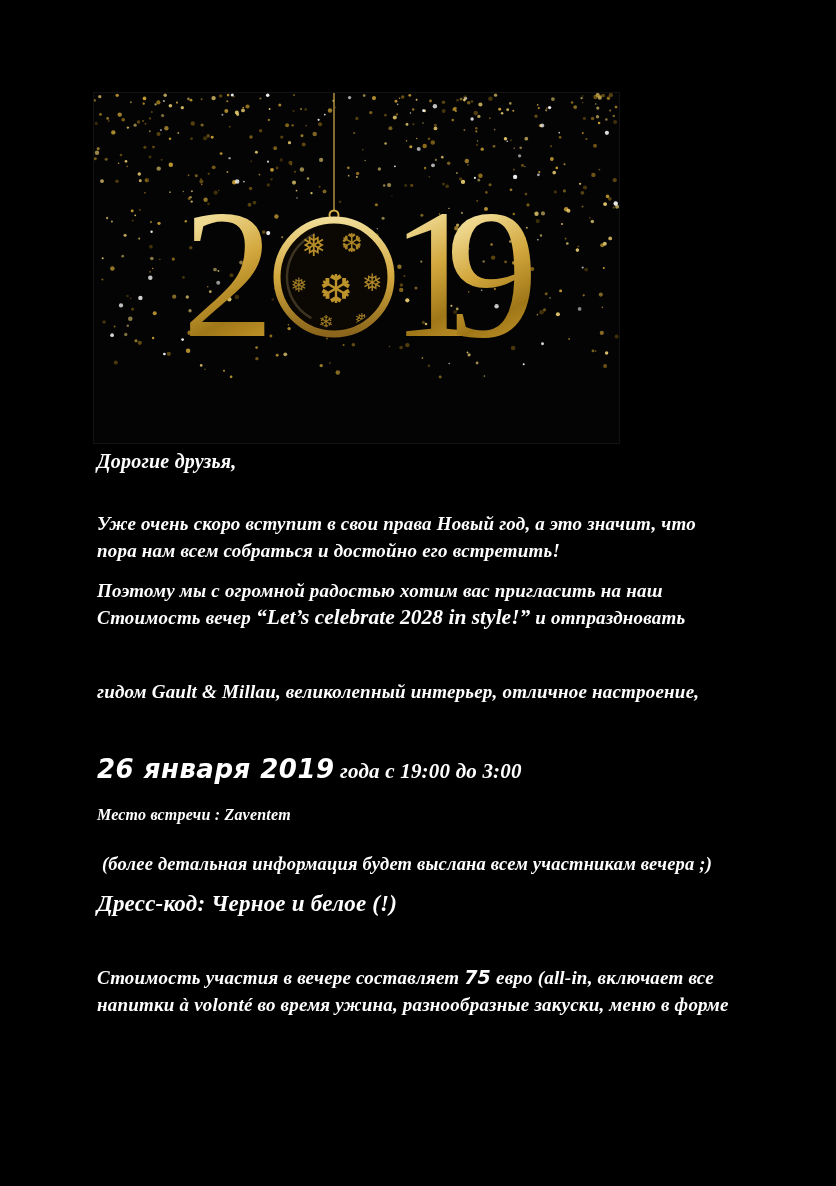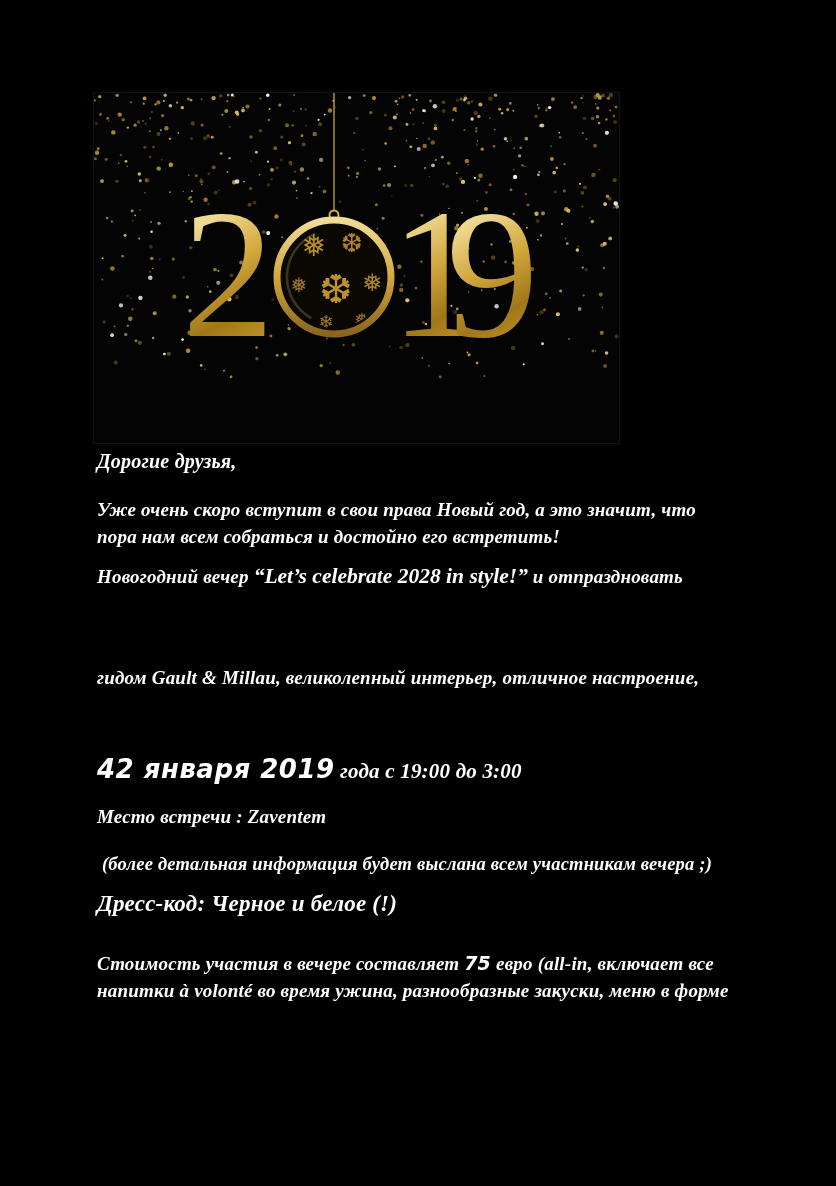--- a/index.html
+++ b/index.html
@@ -17,29 +17,29 @@
   }
   .hero svg{display:block;}
   
   .content{
     position:absolute;left:97px;top:0;width:712px;height:884px;
     color:#ffffff;font-style:italic;font-weight:bold;
     letter-spacing:.2px;
   }
   .block{position:absolute;left:0;margin:0;}
   .line{display:block;white-space:nowrap;}
-  .body-text{font-size:19px;line-height:27px;}
+  .body-text{font-size:19px;line-height:27px;margin-top:14px;}
   .greeting{top:450px;font-size:20px;}
   .para-intro{top:496px;}
   .para-invite{top:563px;}
   .para-dinner{top:664px;}
   .em-phrase{font-size:21.5px;letter-spacing:0;}
   .datetime{top:752px;line-height:34px;font-size:21px;}
   .date-strong{font-family:"DejaVu Sans", sans-serif;font-size:26px;letter-spacing:.5px;}
-  .place{top:806px;font-size:19px;font-family:Liberation Serif, serif;}
+  .place{top:806px;font-size:16px;font-family:Liberation Serif, serif;}
   .note{top:854px;font-size:18.5px;padding-left:5px;}
   .dresscode{top:888px;font-size:23px;line-height:32px;}
   .para-price{top:950px;}
   .num-sans{font-family:"DejaVu Sans", sans-serif;font-size:19px;}
 </style>
 </head>
 <body>
 
 <figure class="hero">
   <svg viewBox="0 0 525 350" width="525" height="350" xmlns="http://www.w3.org/2000/svg">
@@ -659,28 +659,29 @@
 <main class="content">
 
   <p class="block greeting">Дорогие друзья,</p>
 
   <p class="block body-text para-intro">
     <span class="line">Уже очень скоро вступит в свои права Новый год, а это значит, что</span>
     <span class="line">пора нам всем собраться и достойно его встретить!</span>
   </p>
 
   <p class="block body-text para-invite">
-    <span class="line"><span>Новогодний вечер </span><span class="em-phrase">“Let’s celebrate 2028 in style!”</span><span> и отпраздновать</span></span>
+    <span class="line">Поэтому мы с огромной радостью хотим вас пригласить на наш</span>
+    <span class="line"><span>Стоимость вечер </span><span class="em-phrase">“Let’s celebrate 2028 in style!”</span><span> и отпраздновать</span></span>
   </p>
 
   <p class="block body-text para-dinner">
     <span class="line">гидом Gault &amp; Millau, великолепный интерьер, отличное настроение,</span>
   </p>
 
-  <p class="block datetime"><span class="date-strong">42 января 2019</span><span> года с 19:00 до 3:00</span></p>
+  <p class="block datetime"><span class="date-strong">26 января 2019</span><span> года с 19:00 до 3:00</span></p>
 
   <p class="block place">Место встречи : Zaventem</p>
 
   <p class="block note">(более детальная информация будет выслана всем участникам вечера ;)</p>
 
   <p class="block dresscode">Дресс-код: Черное и белое (!)</p>
 
   <p class="block body-text para-price">
     <span class="line"><span>Стоимость участия в вечере составляет </span><span class="num-sans">75</span><span> евро (all-in, включает все</span></span>
     <span class="line">напитки à volonté во время ужина, разнообразные закуски, меню в форме</span>

